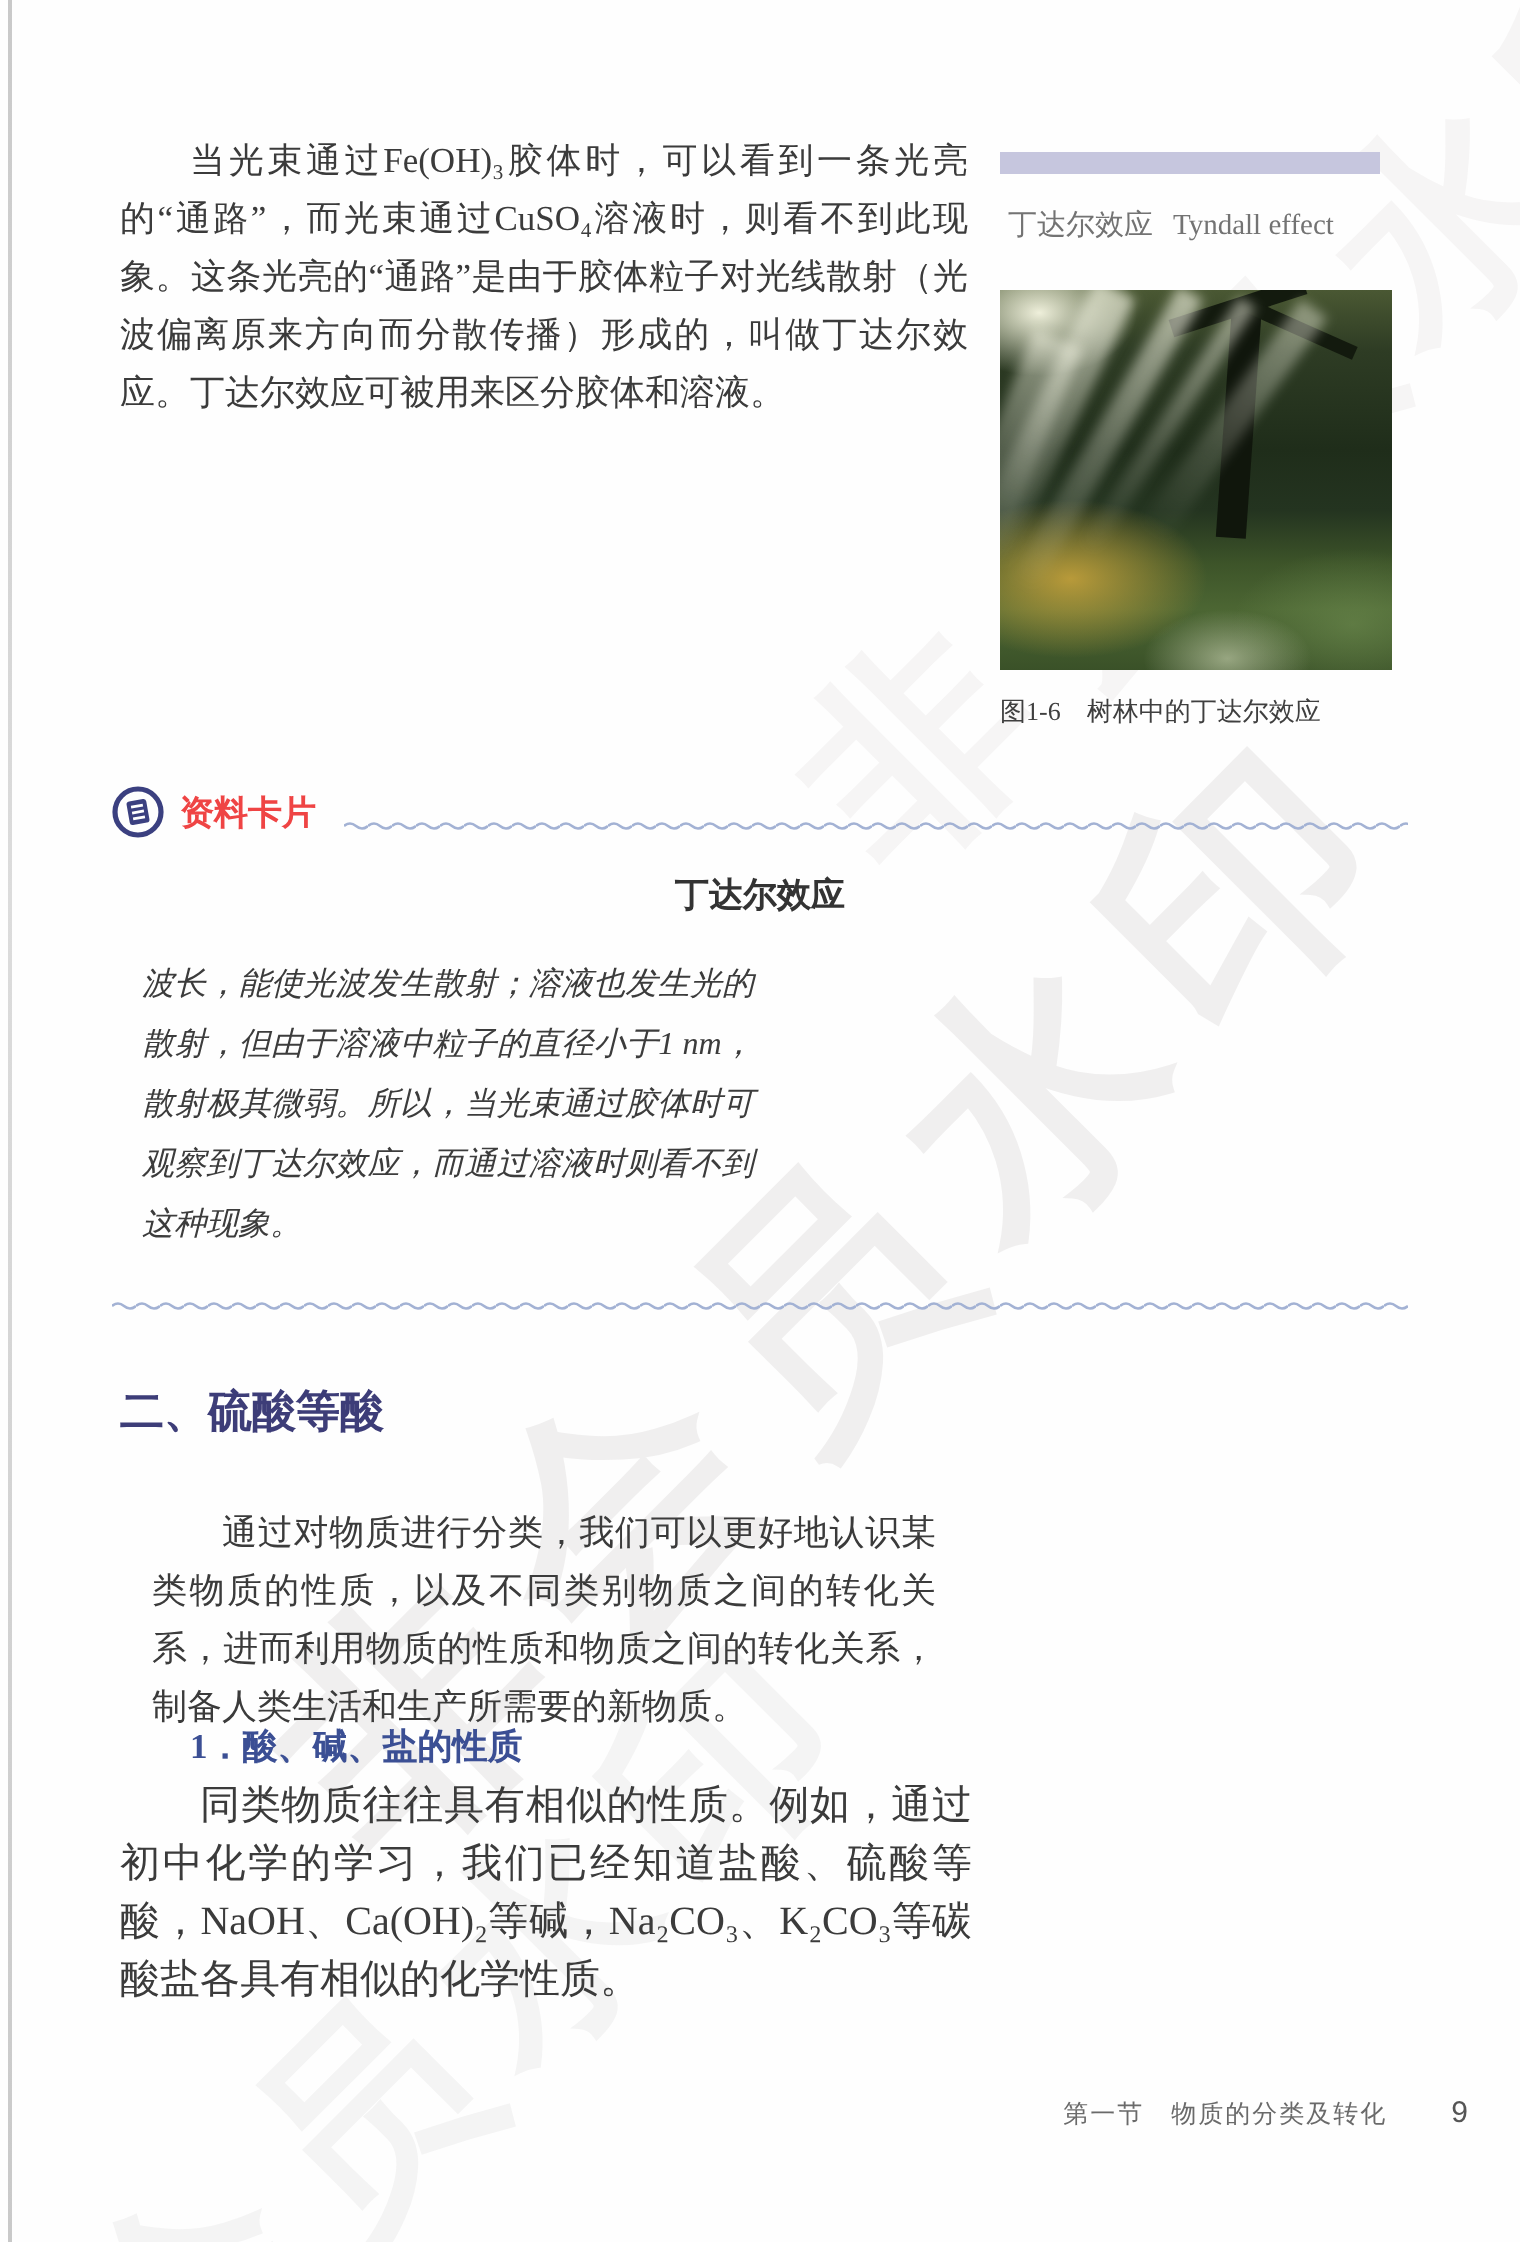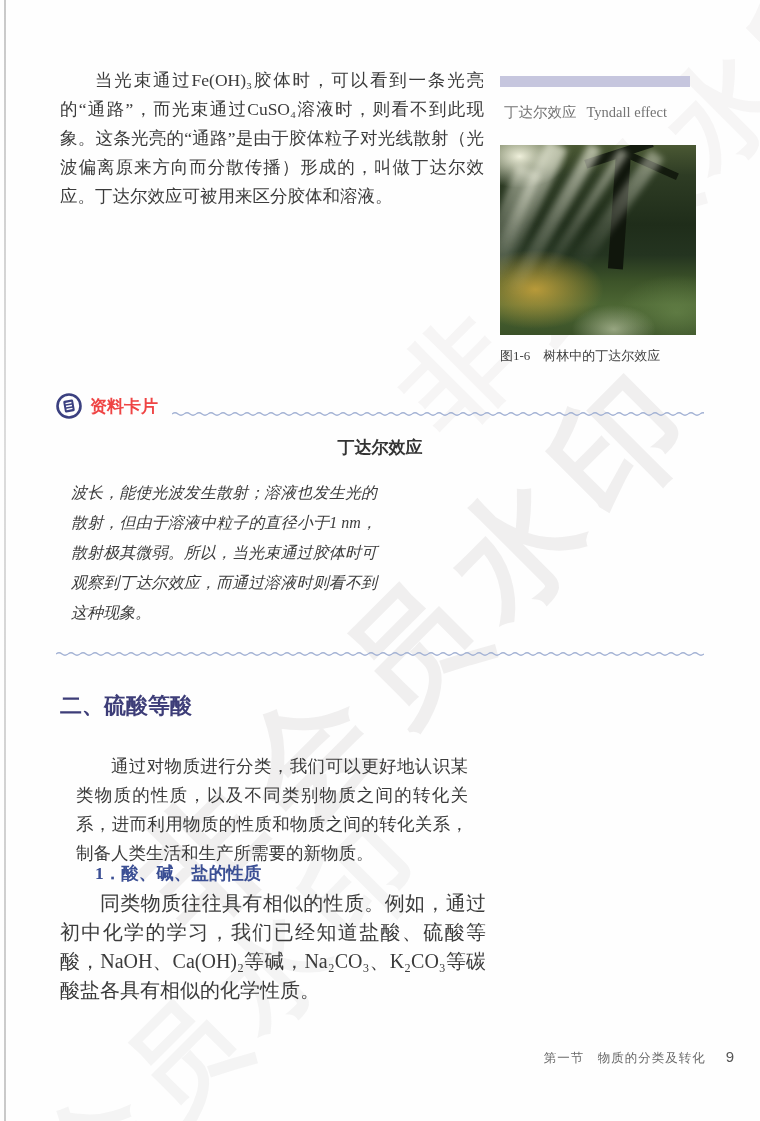--- a/index.html
+++ b/index.html
@@ -60,21 +60,21 @@
   .sec-heading{left:60px;top:691px;font-family:"Liberation Sans","DejaVu Sans",sans-serif;
     font-weight:bold;font-size:22px;color:#3d3d78;}
   .p3{left:60px;top:736px;width:424px;font-size:17.5px;line-height:29px;text-align:justify;}
   .p3 p{margin:16px;text-indent:2em;}
   .sub-heading{left:95px;top:861px;font-family:Liberation Serif, serif;
     font-weight:bold;font-size:17.5px;color:#3b4f94;}
   .p4{left:60px;top:889px;width:426px;font-size:20px;line-height:29px;text-align:justify;}
   .p4 p{margin:0;text-indent:2em;}
   
   .footer{right:26px;top:1048px;display:flex;align-items:baseline;
-    font-family:"Liberation Sans","DejaVu Sans",sans-serif;}
+    font-family:"Liberation Sans","DejaVu Sans",sans-serif;gap:12px;}
   .footer .sec{font-size:12.5px;color:#6a6a6a;letter-spacing:1px;}
   .footer .num{font-size:15px;color:#555;margin-left:20px;}
 </style>
 </head>
 <body>
 
 <div class="abs edge-line"></div>
 
 <div class="abs wm wm-main">非会员水印</div>
 <div class="abs wm wm-2">非会员水印</div>

